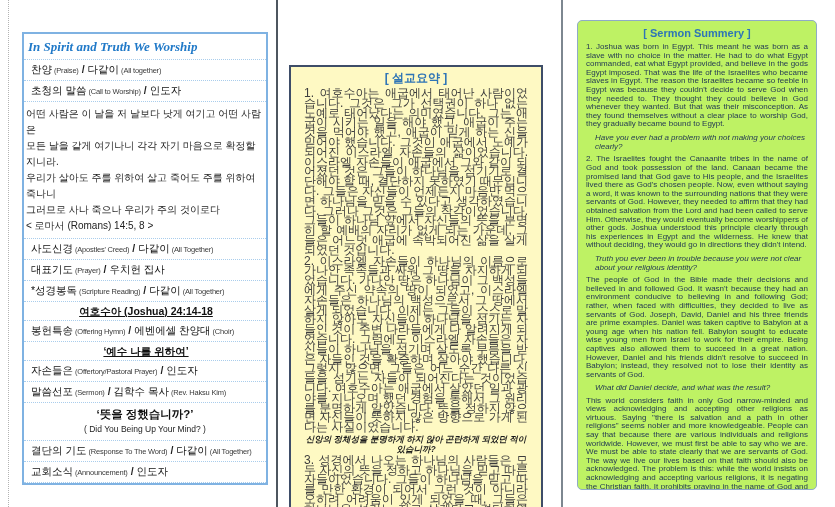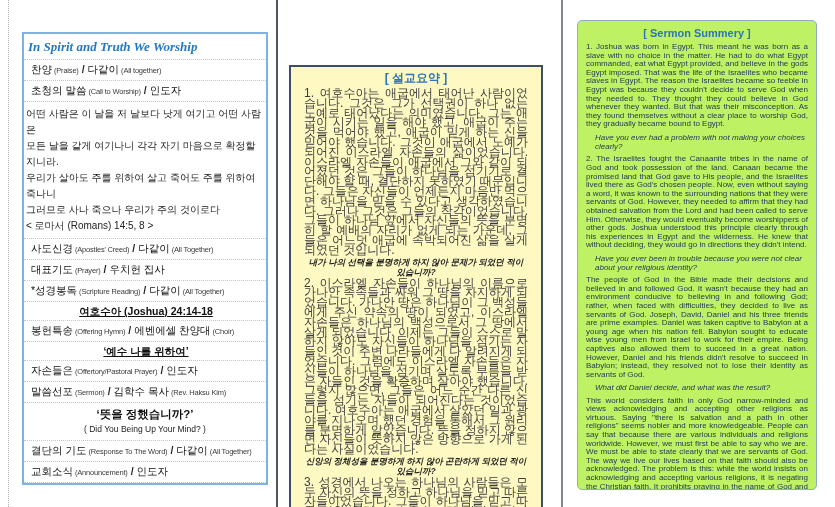--- a/index.html
+++ b/index.html
@@ -79,34 +79,33 @@
         <div class="row item"><b class="ko">결단의 기도</b><span class="en">(Response To The Word)</span><span class="sep">/</span><span class="who">다같이</span><span class="en">(All Together)</span></div>
         <div class="row item"><b class="ko">교회소식</b><span class="en">(Announcement)</span><span class="sep">/</span><span class="who">인도자</span></div>
         <div class="row item"></div>
       </div>
   </section>
 
   <section class="mid-panel">
     <div class="mid-title">[ 설교요약 ]</div>
     <div id="ko-blocks">
         <p class="kp">1. 여호수아는 애굽에서 태어난 사람이었습니다. 그것은 그가 선택권이 하나 없는 노예로 태어났다는 의미였습니다. 그는 애굽이 시키는 일을 해야 했고, 애굽이 주는 것을 먹어야 했고, 애굽이 믿게 하는 신을 믿어야 했습니다. 그것이 애굽에서 노예가 되어진 이스라엘 자손들의 삶이었습니다. 이스라엘 자손들이 애굽에서 그와 같이 되어졌던 것은 그들이 하나님을 섬기기로 결단해야 할 때, 결단하지 못하였기 때문입니다. 그들은 자신들이 언제든지 마음만 먹으면 하나님을 믿을 수 있다고 생각하였습니다. 그러나 그것은 그들의 착각이었습니다. 그들이 하나님 앞에서 자신들의 뜻을 분명히 할 예배의 자리가 없게 되는 가운데, 그들은 어느덧 애굽에 속박되어진 삶을 살게 되었던 것입니다.</p>
-        <p class="kq">내가 나의 선택을 분명하게 하지 않아 문제가 되었던 적이 있습니까?</p>
         <p class="kp">2. 이스라엘 자손들이 하나님의 이름으로 가나안 족속들과 싸워 그 땅을 차지하게 되었습니다. 가나안 땅은 하나님이 그 백성들에게 주신 약속의 땅이 되었고, 이스라엘 자손들은 하나님의 백성으로서 그 땅에서 살게 되었습니다. 이제는 그들이 스스로 말하지 않아도 자신들이 하나님을 섬기는 자들인 것이 주변 나라들에게 다 알려지게 되었습니다. 그럼에도 이스라엘 자손들은 자신들이 하나님을 섬기며 살도록 부름을 받은 자들인 것을 확증하며 살아야 했습니다. 그렇지 않으면, 그들은 어느 순간 다른 신들을 섬기는 자들이 되어진다는 것이었습니다. 여호수아는 애굽에서 살았던 일과 광야를 지나오며 했던 경험을 통해서 그 원리를 분명하게 알았습니다. 뜻을 정하지 않으면 자신들이 뜻하지 않은 방향으로 가게 된다는 사실이었습니다.</p>
         <p class="kq">신앙의 정체성을 분명하게 하지 않아 곤란하게 되었던 적이 있습니까?</p>
         <p class="kp">3. 성경에서 나오는 하나님의 사람들은 모두 자신의 뜻을 정하고 하나님을 믿고 따른 자들이었습니다. 그들이 하나님을 믿고 따를 만한 환경이 되어서 그런 것이 아니라 오히려 어려움이 있게 되었을 때, 그들은 하나님을 섬기는 자로 살겠다고 결단하였습니다. 요셉과 다윗과 다니엘과 그의 친구들이 그러했습니다. 다니엘은 나라가 망하게 되었을 때, 어린 나이에 바벨론의 포로로 잡혀가게 되었습니다. 바벨론은 이스라엘의 지혜 있는 소년들을 데려가서 그들을 잘 교육시켜서 바벨론을 위해 일하는 자가 되게 하려고 하였습니다. 그래서 그들이 포로로 잡혀갔지만, 그것은 동시에 그들이 큰 나라에서 성공할 기회였습니다. 그런데 다니엘은 바벨론에서 성공한 자가 되겠다고 결심한 것이 아니라 하나님을 섬기는 자로서의 정체성을 잃지 않겠다고 뜻을 정했습니다.</p>
         <p class="kq">다니엘은 어떤 뜻을 정하였고 그 결과는 무엇이었습니까?</p>
         <p class="kp">4. 오늘날 시대는 하나님만 믿는 신앙을 편협하게 여기고, 다른 종교도 인정하고 받아들이는 것을 미덕으로 여깁니다. ‘모든 종교에는 각자의 구원이 있고 길이 있다’고 말하는 것이 더 고상해 보이고 지식이 있어 보입니다. 이 세상에 다양한 사람들이 있고 여러 종교들이 있기에 사람들이 그렇게 말할 수가 있습니다. 그러나 우리는 먼저 우리가 누구인지를 말할 수 있어야 합니다. 내가 하나님을 섬기는 자라는 것을 분명하게 할 수 있어야 합니다. 그 믿음으로 살아가는 나의 삶의 방식도 인정을 받을 수 있어야 합니다. 왜냐하면 지금의 세상은 다양한 종교를 인정하고 받아들이며 살아야 한다고 하면서, 오히려 기독교 신앙은 부정하게 만들고 있기 때문입니다. 하나님의 이름으로 기도하지 못하게 하고, 하나님의 이름도 말하지 못하게 하고 있습니다.</p>
       </div>
   </section>
 
   <section class="right-panel">
     <div class="right-title">[ Sermon Summery ]</div>
     <div id="en-blocks">
         <p class="ep">1. Joshua was born in Egypt. This meant he was born as a slave with no choice in the matter. He had to do what Egypt commanded, eat what Egypt provided, and believe in the gods Egypt imposed. That was the life of the Israelites who became slaves in Egypt. The reason the Israelites became so feeble in Egypt was because they couldn't decide to serve God when they needed to. They thought they could believe in God whenever they wanted. But that was their misconception. As they found themselves without a clear place to worship God, they gradually became bound to Egypt.</p>
         <p class="eq">Have you ever had a problem with not making your choices clearly?</p>
         <p class="ep">2. The Israelites fought the Canaanite tribes in the name of God and took possession of the land. Canaan became the promised land that God gave to His people, and the Israelites lived there as God's chosen people. Now, even without saying a word, it was known to the surrounding nations that they were servants of God. However, they needed to affirm that they had obtained salvation from the Lord and had been called to serve Him. Otherwise, they would eventually become worshippers of other gods. Joshua understood this principle clearly through his experiences in Egypt and the wilderness. He knew that without deciding, they would go in directions they didn't intend.</p>
-        <p class="eq">Have you ever been in trouble because you were not clear about your religious identity?</p>
+        <p class="eq">Truth you ever been in trouble because you were not clear about your religious identity?</p>
         <p class="ep">The people of God in the Bible made their decisions and believed in and followed God. It wasn't because they had an environment conducive to believing in and following God; rather, when faced with difficulties, they decided to live as servants of God. Joseph, David, Daniel and his three friends are prime examples. Daniel was taken captive to Babylon at a young age when his nation fell. Babylon sought to educate wise young men from Israel to work for their empire. Being captives also allowed them to succeed in a great nation. However, Daniel and his friends didn't resolve to succeed in Babylon; instead, they resolved not to lose their identity as servants of God.</p>
         <p class="eq">What did Daniel decide, and what was the result?</p>
         <p class="ep">This world considers faith in only God narrow-minded and views acknowledging and accepting other religions as virtuous. Saying "there is salvation and a path in other religions" seems nobler and more knowledgeable. People can say that because there are various individuals and religions worldwide. However, we must first be able to say who we are. We must be able to state clearly that we are servants of God. The way we live our lives based on that faith should also be acknowledged. The problem is this: while the world insists on acknowledging and accepting various religions, it is negating the Christian faith. It prohibits praying in the name of God and even speaking His name.</p>
       </div>
   </section>
 </div>
 
 </body></html>

